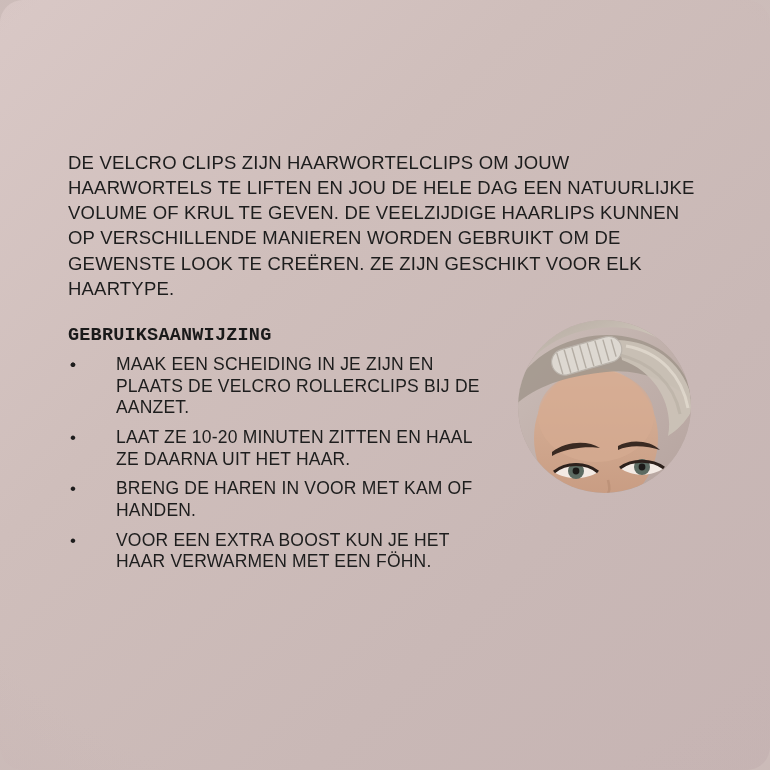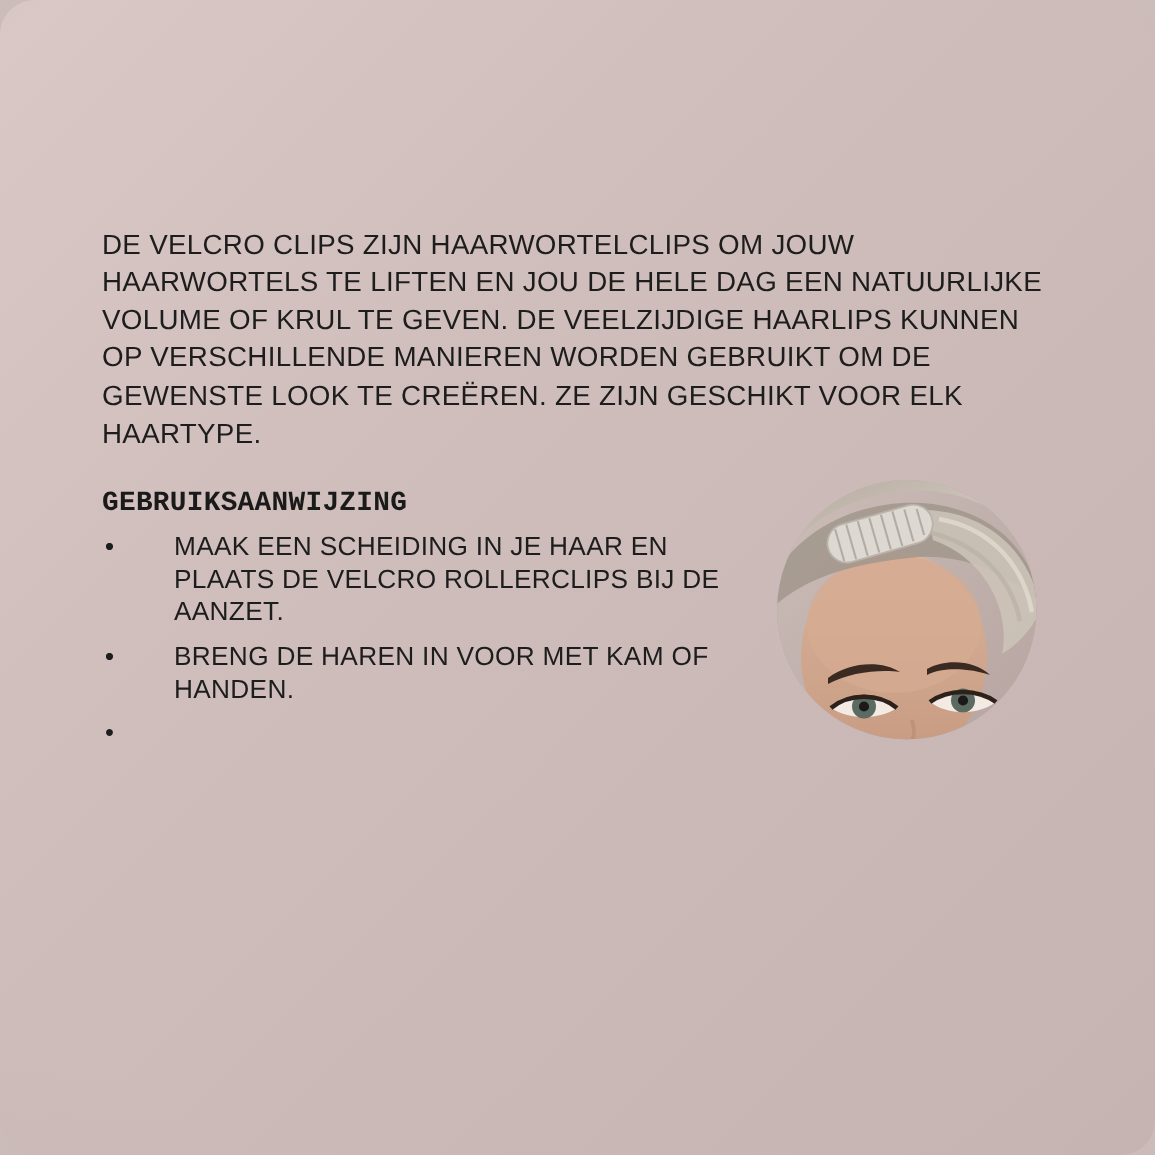--- a/index.html
+++ b/index.html
@@ -99,31 +99,33 @@
     <p class="intro">DE VELCRO CLIPS ZIJN HAARWORTELCLIPS OM JOUW HAARWORTELS TE LIFTEN EN JOU DE HELE DAG EEN NATUURLIJKE VOLUME OF KRUL TE GEVEN. DE VEELZIJDIGE HAARLIPS KUNNEN OP VERSCHILLENDE MANIEREN WORDEN GEBRUIKT OM DE GEWENSTE LOOK TE CREËREN. ZE ZIJN GESCHIKT VOOR ELK HAARTYPE.</p>
 
     <h2 class="section-title">GEBRUIKSAANWIJZING</h2>
 
     <ul class="steps">
       <li>
         <span class="bullet">•</span>
       </li>
       <li>
         <span class="bullet">•</span>
-        <span>MAAK EEN SCHEIDING IN JE HAAR EN PLAATS DE VELCRO ROLLERCLIPS BIJ DE AANZET.</span>
+        <span>MAAK EEN SCHEIDING IN JE ZIJN EN PLAATS DE VELCRO ROLLERCLIPS BIJ DE AANZET.</span>
       </li>
       <li>
         <span class="bullet">•</span>
+        <span>LAAT ZE 10-20 MINUTEN ZITTEN EN HAAL ZE DAARNA UIT HET HAAR.</span>
       </li>
       <li>
         <span class="bullet">•</span>
         <span>BRENG DE HAREN IN VOOR MET KAM OF HANDEN.</span>
       </li>
       <li>
         <span class="bullet">•</span>
+        <span>VOOR EEN EXTRA BOOST KUN JE HET HAAR VERWARMEN MET EEN FÖHN.</span>
       </li>
     </ul>
   </div>
 
   <div class="photo">
     <svg viewBox="0 0 173 173" xmlns="http://www.w3.org/2000/svg" aria-hidden="true">
       <defs>
         <clipPath id="circle-clip">
             <circle cx="86.5" cy="86.5" r="86.5"></circle>
           </clipPath>

